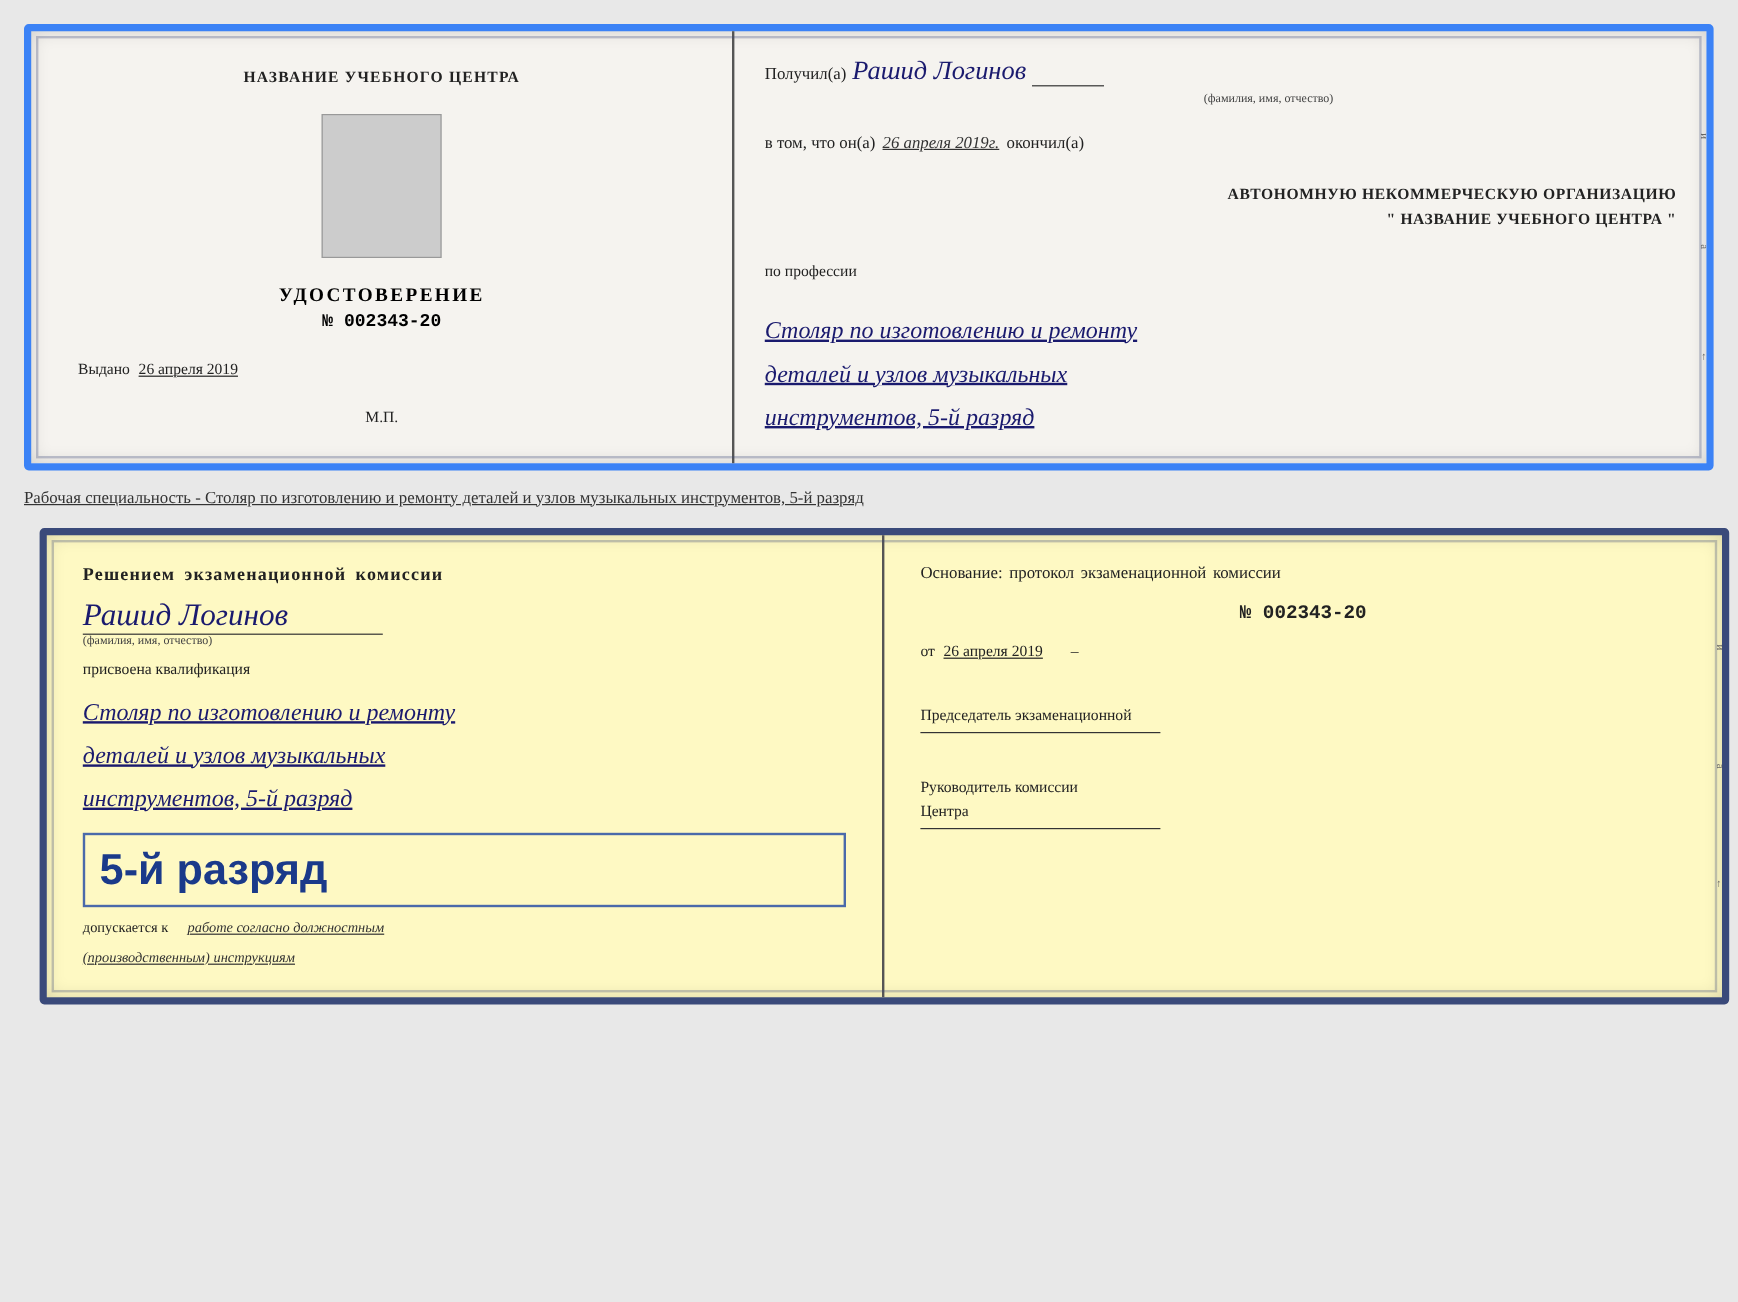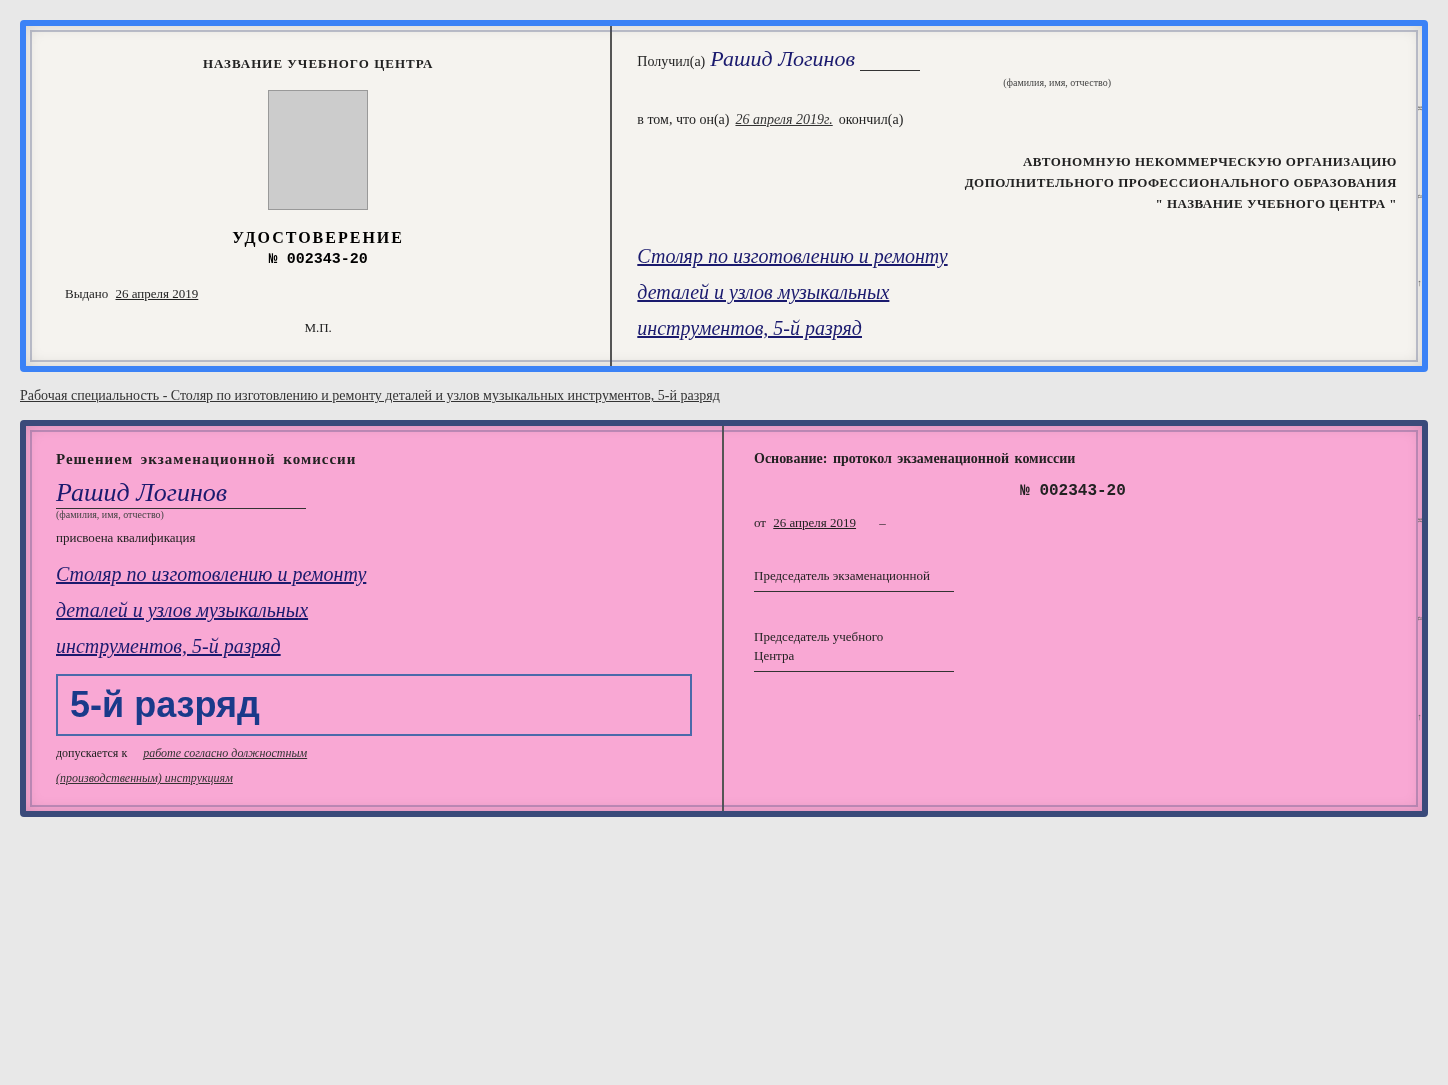--- a/index.html
+++ b/index.html
@@ -175,28 +175,29 @@
     
     .specialty-text {
       font-size: 14px;
       color: #333;
       padding: 6px 0;
       text-decoration: underline;
     }
 
     
     .exam-card {
-      background: #f9a8d4;
+      background: #fef9c3;
       border: 6px solid #3a4a7a;
       border-radius: 4px;
       display: flex;
       width: 100%;
       position: relative;
       box-shadow: inset 0 0 15px rgba(0,0,0,0.15);
       min-height: 380px;
+      margin-left: 13px;
     }
 
     .exam-card::before {
       content: '';
       position: absolute;
       top: 4px; left: 4px; right: 4px; bottom: 4px;
       border: 2px solid rgba(58,74,122,0.3);
       pointer-events: none;
     }
 
@@ -257,21 +258,20 @@
       border: 2px solid #4a6aaa;
       padding: 8px 12px;
       display: inline-block;
     }
 
     .right-title {
       font-size: 14px;
       color: #222;
       text-align: justify;
       word-spacing: 2px;
-      font-weight: bold;
     }
 
     .protocol-number {
       font-family: 'Courier New', monospace;
       font-size: 16px;
       font-weight: bold;
       color: #222;
       text-align: center;
     }
 
@@ -353,24 +353,24 @@
       </div>
 
       <div class="date-certified-line">
         <span>в том, что он(а)</span>
         <span class="handwritten-date">26 апреля 2019г.</span>
         <span>окончил(а)</span>
       </div>
 
       <div class="org-block">
         <div>АВТОНОМНУЮ НЕКОММЕРЧЕСКУЮ ОРГАНИЗАЦИЮ</div>
-        <div>ДОПОЛНИТЕЛЬНОГО ПРОФЕССИОНАЛЬНОГО ОБРАЗОВАНИЯ</div>
         <div>" НАЗВАНИЕ УЧЕБНОГО ЦЕНТРА "</div>
       </div>
 
+      <div class="profession-label">по профессии</div>
 
       <div>
         <div class="handwritten-profession">Столяр по изготовлению и ремонту</div>
         <div class="handwritten-profession">деталей и узлов музыкальных</div>
         <div class="handwritten-profession">инструментов, 5-й разряд</div>
       </div>
     </div>
 
     <div class="side-marks">
       <span class="side-mark">и</span>
@@ -423,21 +423,21 @@
         <span style="text-decoration:underline; margin-left:4px;">26 апреля 2019</span>
         <span style="margin-left:20px;">–</span>
       </div>
 
       <div style="margin-top:20px;">
         <div class="chairman-label">Председатель экзаменационной</div>
         <div class="signature-line"></div>
       </div>
 
       <div style="margin-top:20px;">
-        <div class="director-label">Председатель учебного</div>
+        <div class="director-label">Руководитель комиссии</div>
         <div class="director-label">Центра</div>
         <div class="signature-line"></div>
       </div>
     </div>
 
     <div class="side-marks">
       <span class="side-mark">и</span>
       <span class="side-mark">а</span>
       <span class="side-mark">←</span>
     </div>

